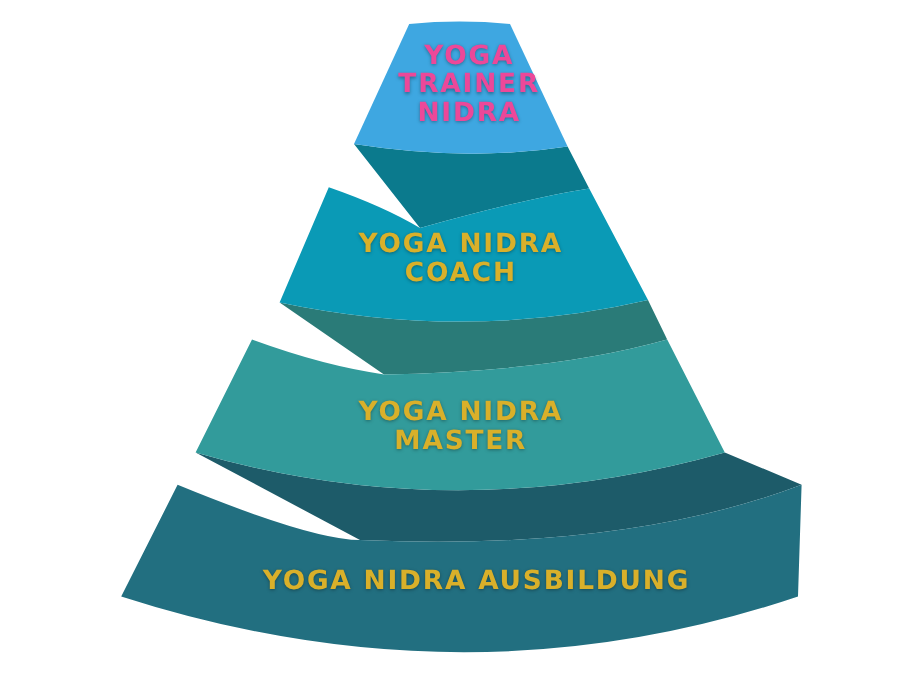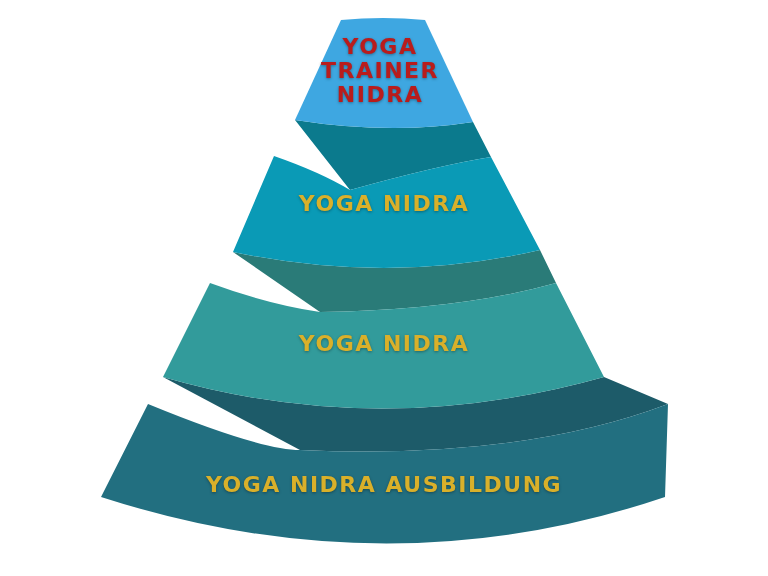--- a/index.html
+++ b/index.html
@@ -26,30 +26,32 @@
 
     <path fill="#226f80" d="M148,404 Q260,450 300,450 Q520,460 668,404 L665,497 Q390,590 101,497 Z"></path>
 
     <path fill="#329b9b" d="M210,283 Q270,305 320,312 Q460,310 556,283 L604,377 Q380,440 163,377 Z"></path>
 
     <path fill="#0a9ab6" d="M274,156 Q320,172 350,190 Q440,165 491,157 L540,250 Q390,285 233,252 Z"></path>
 
     <path fill="#3ea7e1" d="M341,20 Q383,16 425,20 L473,122 Q390,135 295,120 Z"></path>
   </svg>
 
-  <div class="label l1" style="left:380px; top:35px; color:#b91c1c;">
+  <div class="label l1" style="left:391px; top:35px; color:#ec4899;">
     <div>YOGA</div>
     <div>TRAINER</div>
     <div>NIDRA</div>
   </div>
 
   <div class="label l2" style="left:384px; top:192px; color:#d9b02a;">
     <div>YOGA NIDRA</div>
+    <div>COACH</div>
   </div>
 
   <div class="label l3" style="left:384px; top:332px; color:#d9b02a;">
     <div>YOGA NIDRA</div>
+    <div>MASTER</div>
   </div>
 
-  <div class="label l4" style="left:384px; top:473px; color:#d9b02a;">
+  <div class="label l4" style="left:397px; top:473px; color:#d9b02a;">
     <div>YOGA NIDRA AUSBILDUNG</div>
   </div>
 </div>
 
 </body></html>

